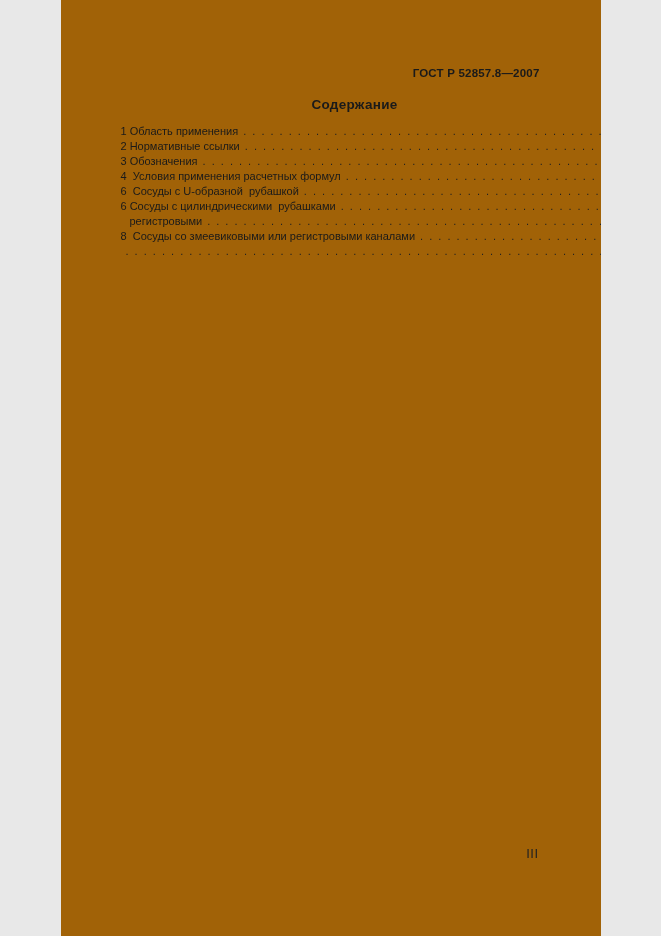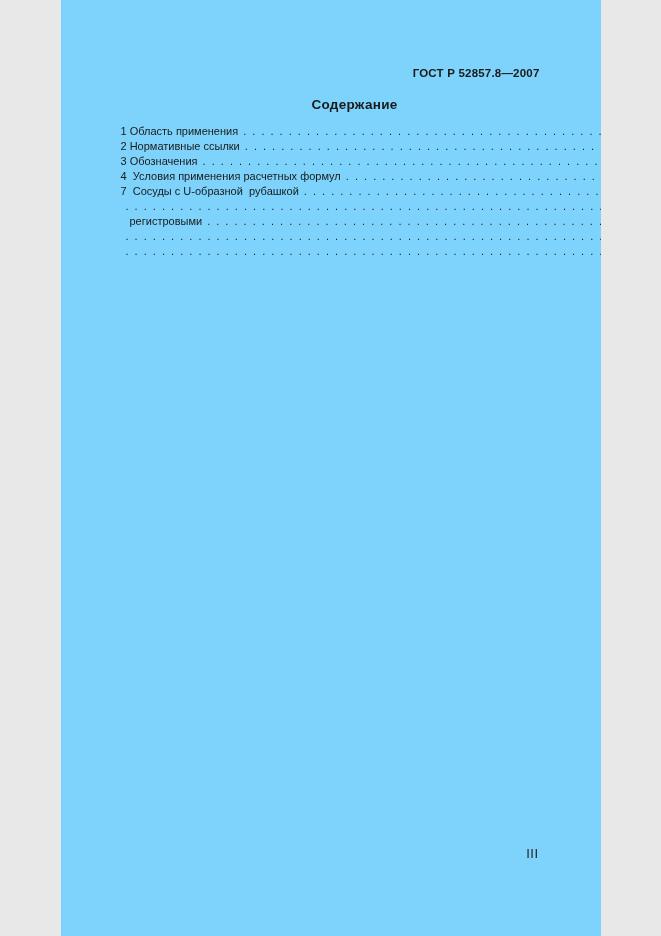--- a/index.html
+++ b/index.html
@@ -1,20 +1,20 @@
 <!DOCTYPE html>
 <html><head>
 <meta charset="utf-8">
 <style>
   html, body { margin: 0; padding: 0; background: #e8e8e8; }
   .page {
     position: relative;
     width: 540px;
     height: 936px;
-    background: #7dd3fc;
+    background: #a16207;
     font-family: "Liberation Sans", sans-serif;
     color: #1a1a1a;
     overflow: hidden;
     margin: 0 auto;
   }
   .running-head {
     position: absolute;
     top: 67px;
     left: 60px;
     right: 61px;
@@ -112,37 +112,39 @@
       <span class="pagenum">1</span>
     </div>
 
     <div class="toc-row">
       <span class="label">4  Условия применения расчетных формул</span>
       <span class="leader">. . . . . . . . . . . . . . . . . . . . . . . . . . . . . . . . . . . . . . . . . . . . . . . . . . . . . . . . . . . . . . . . . . . . . . . . . . . . . . . . . . . . . . . . . . . . . . . . . . . . . . . . . . . . . . . . . . . . . . . . </span>
       <span class="pagenum">4</span>
     </div>
 
     <div class="toc-row">
-      <span class="label">7  Сосуды с U-образной  рубашкой</span>
+      <span class="label">6  Сосуды с U-образной  рубашкой</span>
       <span class="leader">. . . . . . . . . . . . . . . . . . . . . . . . . . . . . . . . . . . . . . . . . . . . . . . . . . . . . . . . . . . . . . . . . . . . . . . . . . . . . . . . . . . . . . . . . . . . . . . . . . . . . . . . . . . . . . . . . . . . . . . . </span>
       <span class="pagenum">6</span>
     </div>
 
     <div class="toc-row">
+      <span class="label">6 Сосуды с цилиндрическими  рубашками</span>
       <span class="leader">. . . . . . . . . . . . . . . . . . . . . . . . . . . . . . . . . . . . . . . . . . . . . . . . . . . . . . . . . . . . . . . . . . . . . . . . . . . . . . . . . . . . . . . . . . . . . . . . . . . . . . . . . . . . . . . . . . . . . . . . </span>
       <span class="pagenum">12</span>
     </div>
 
     <div class="toc-row cont">
       <span class="label">регистровыми</span>
       <span class="leader">. . . . . . . . . . . . . . . . . . . . . . . . . . . . . . . . . . . . . . . . . . . . . . . . . . . . . . . . . . . . . . . . . . . . . . . . . . . . . . . . . . . . . . . . . . . . . . . . . . . . . . . . . . . . . . . . . . . . . . . . </span>
       <span class="pagenum">15</span>
     </div>
 
     <div class="toc-row">
+      <span class="label">8  Сосуды со змеевиковыми или регистровыми каналами</span>
       <span class="leader">. . . . . . . . . . . . . . . . . . . . . . . . . . . . . . . . . . . . . . . . . . . . . . . . . . . . . . . . . . . . . . . . . . . . . . . . . . . . . . . . . . . . . . . . . . . . . . . . . . . . . . . . . . . . . . . . . . . . . . . . </span>
       <span class="pagenum">18</span>
     </div>
 
     <div class="toc-row">
       <span class="leader">. . . . . . . . . . . . . . . . . . . . . . . . . . . . . . . . . . . . . . . . . . . . . . . . . . . . . . . . . . . . . . . . . . . . . . . . . . . . . . . . . . . . . . . . . . . . . . . . . . . . . . . . . . . . . . . . . . . . . . . . </span>
       <span class="pagenum">22</span>
     </div>
 
   </div>

